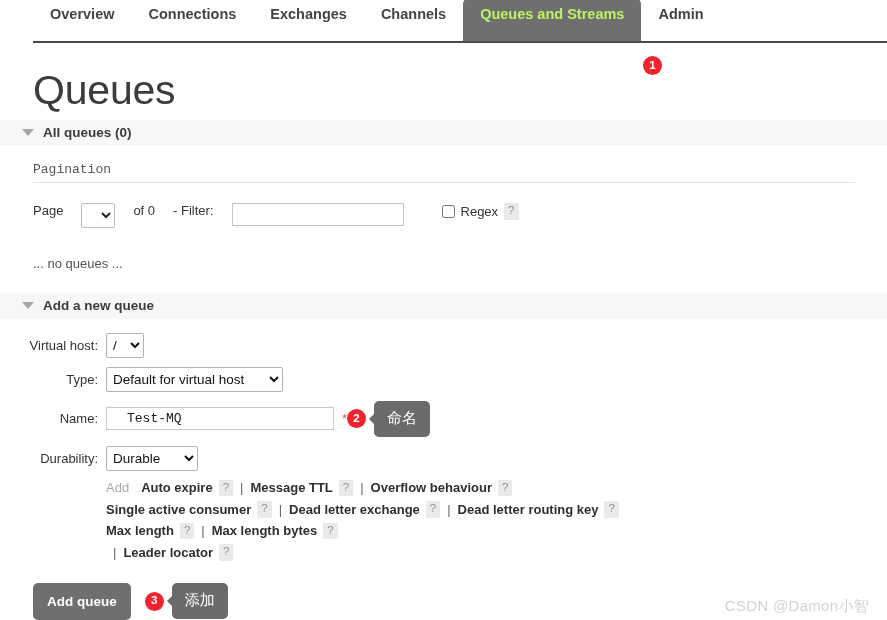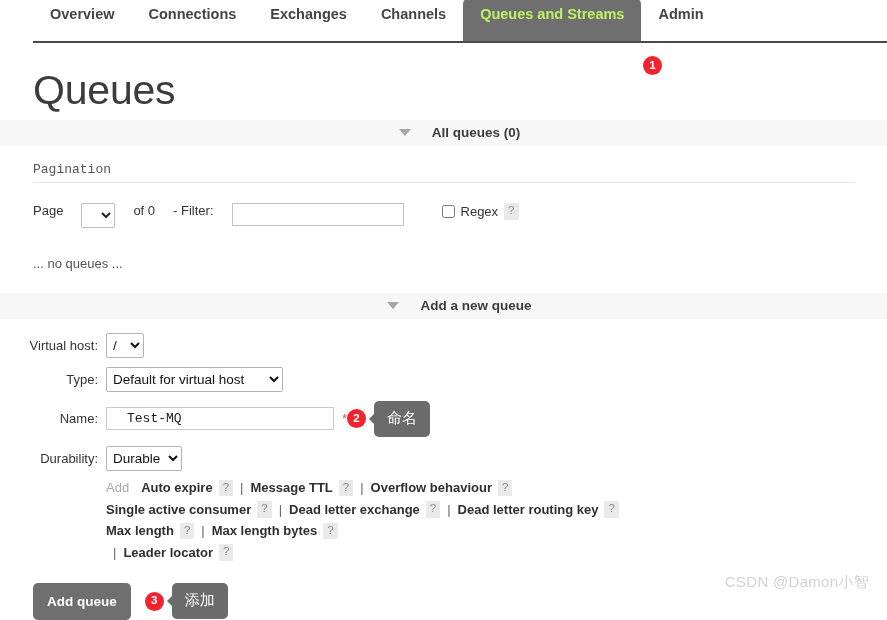--- a/index.html
+++ b/index.html
@@ -55,26 +55,25 @@
     font-size: 41px;
     font-weight: normal;
     color: #3c3c3c;
     margin: 24px 0 6px 33px;
     letter-spacing: -0.2px;
   }
 
   
   .section-band {
     background: #f7f7f7;
-    padding: 5px 0 6px 32px;
-    display: flex;
-    align-items: center;
-    gap: 21px;
-    cursor: pointer;
-    justify-content: center;
+    padding: 5px 0 6px 22px;
+    display: flex;
+    align-items: center;
+    gap: 9px;
+    cursor: pointer;
   }
   .tri {
     width: 0; height: 0;
     border-left: 6px solid transparent;
     border-right: 6px solid transparent;
     border-top: 7px solid #a6a6a6;
     flex: none;
   }
   .section-band .stitle {
     font-size: 13.5px;
@@ -168,21 +167,21 @@
     font-size: 13.5px;
     height: 25px;
     border: 1px solid #b3b3b3;
     background: #ffffff;
     color: #111;
     border-radius: 2px;
     padding: 0 2px;
   }
   select.vhost { width: 38px; }
   select.type  { width: 177px; }
-  select.dura  { width: 76px; }
+  select.dura  { width: 92px; }
   select.argtype { width: 82px; font-size: 13.5px; }
 
   input.name-input {
     width: 228px;
     height: 23px;
     border: 1px solid #c9c9c9;
     background: #ffffff;
     font-family: "Liberation Mono", monospace;
     font-size: 13px;
     color: #1a1a1a;
@@ -299,21 +298,21 @@
 
   .badge-1 {
     position: absolute;
     left: 643px;
     top: 56px;
   }
 
   .watermark {
     position: absolute;
     right: 18px;
-    bottom: 28px;
+    bottom: 4px;
     font-size: 15px;
     color: #d2d2d2;
     letter-spacing: 0.3px;
   }
 </style>
 </head>
 <body>
 
 <div class="navbar">
   <div class="tabs">

